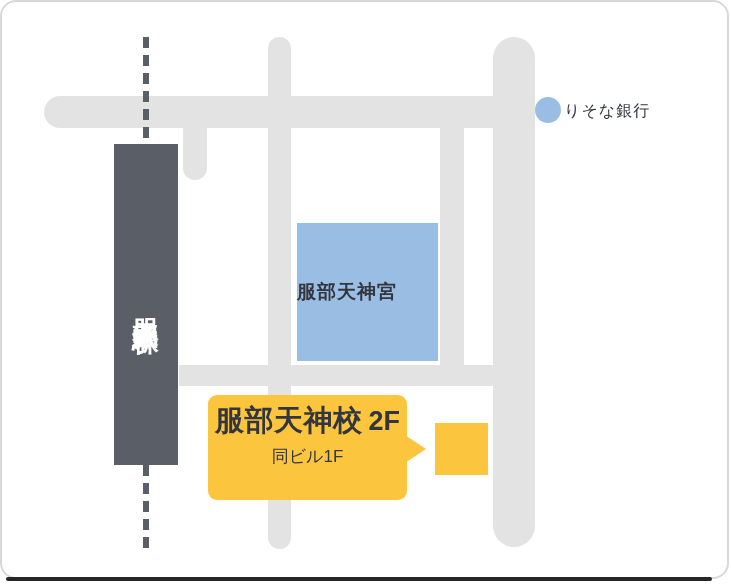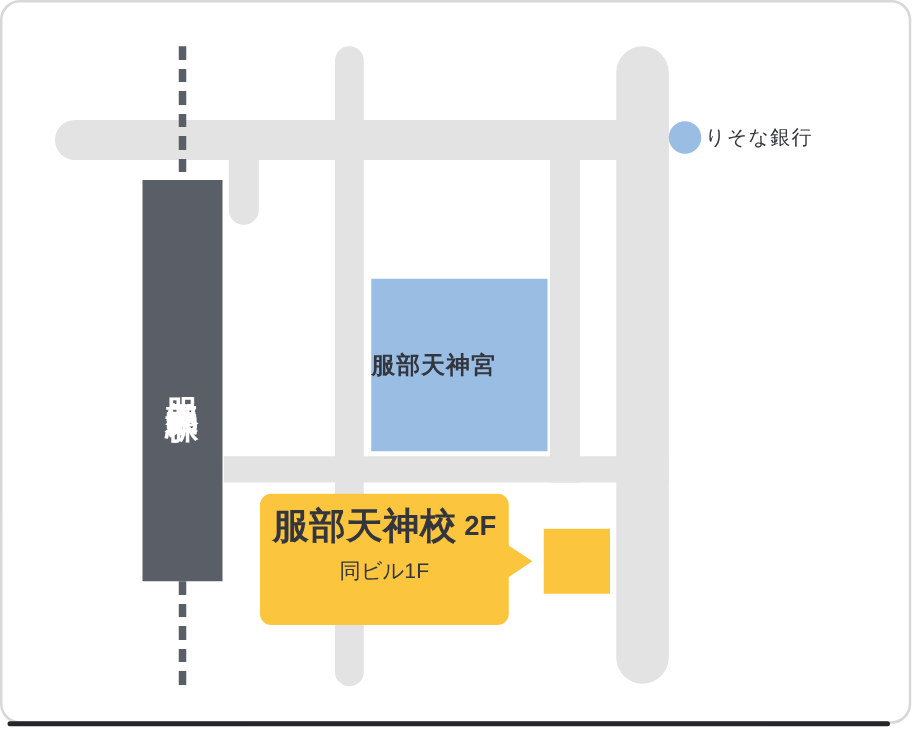--- a/index.html
+++ b/index.html
@@ -67,21 +67,21 @@
   }
   
   .callout{
     left:206px;top:393px;width:199px;height:105px;
     background:var(--accent-yellow);border-radius:9px;z-index:4;
     display:flex;flex-direction:column;align-items:center;
     color:var(--dark-text);text-align:center;
   }
   .callout-title-row{margin-top:6px;display:flex;align-items:center;justify-content:center;}
   .callout-title{font-size:29px;font-weight:bold;letter-spacing:0.5px;}
-  .callout-floor{font-size:22px;font-weight:600;margin-left:6px;}
+  .callout-floor{font-size:27px;font-weight:600;margin-left:6px;}
   .callout-note{font-size:17px;font-weight:normal;line-height:19px;}
   .callout-note.first{margin-top:6px;}
   .callout-pointer{
     left:403px;top:433px;width:0;height:0;z-index:4;
     border-top:14px solid transparent;border-bottom:14px solid transparent;
     border-left:21px solid var(--accent-yellow);
   }
   .building-square{
     left:433px;top:421px;width:53px;height:52px;
     background:var(--accent-yellow);z-index:3;

